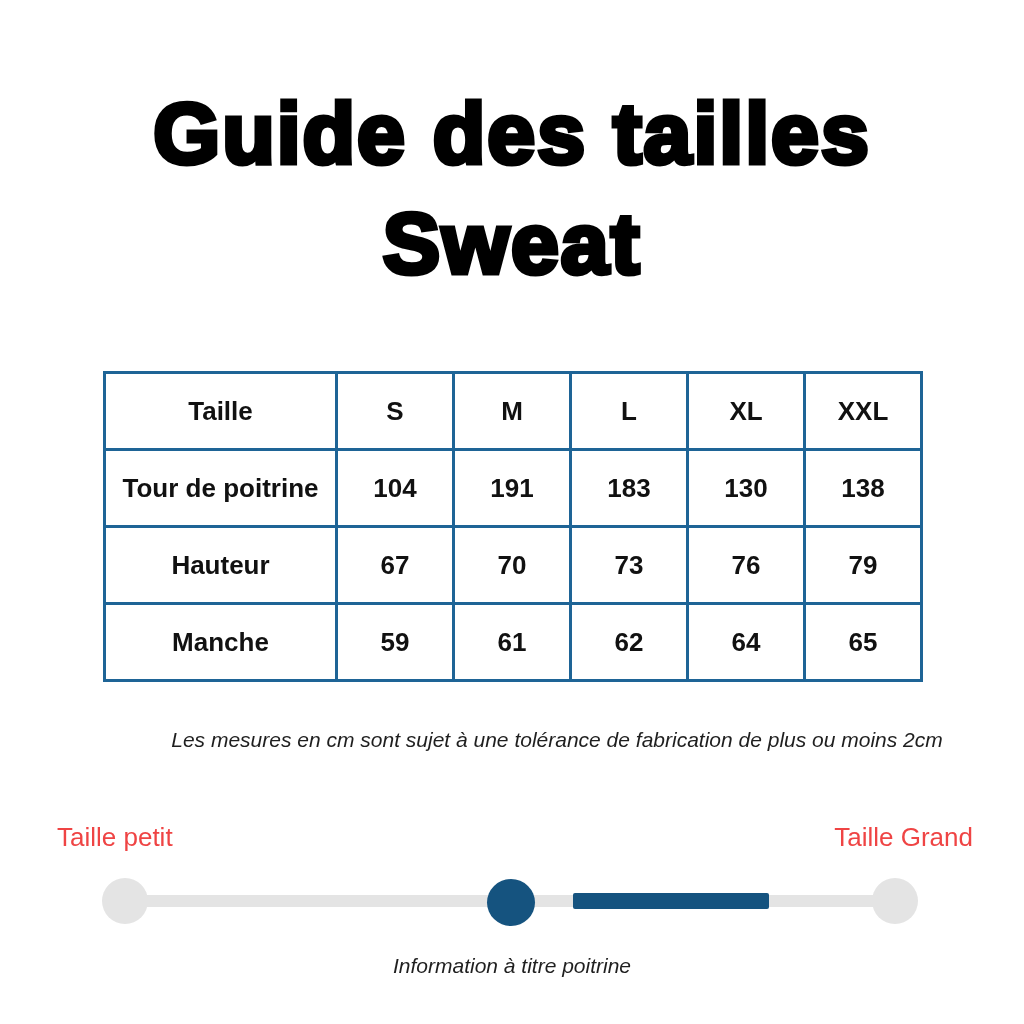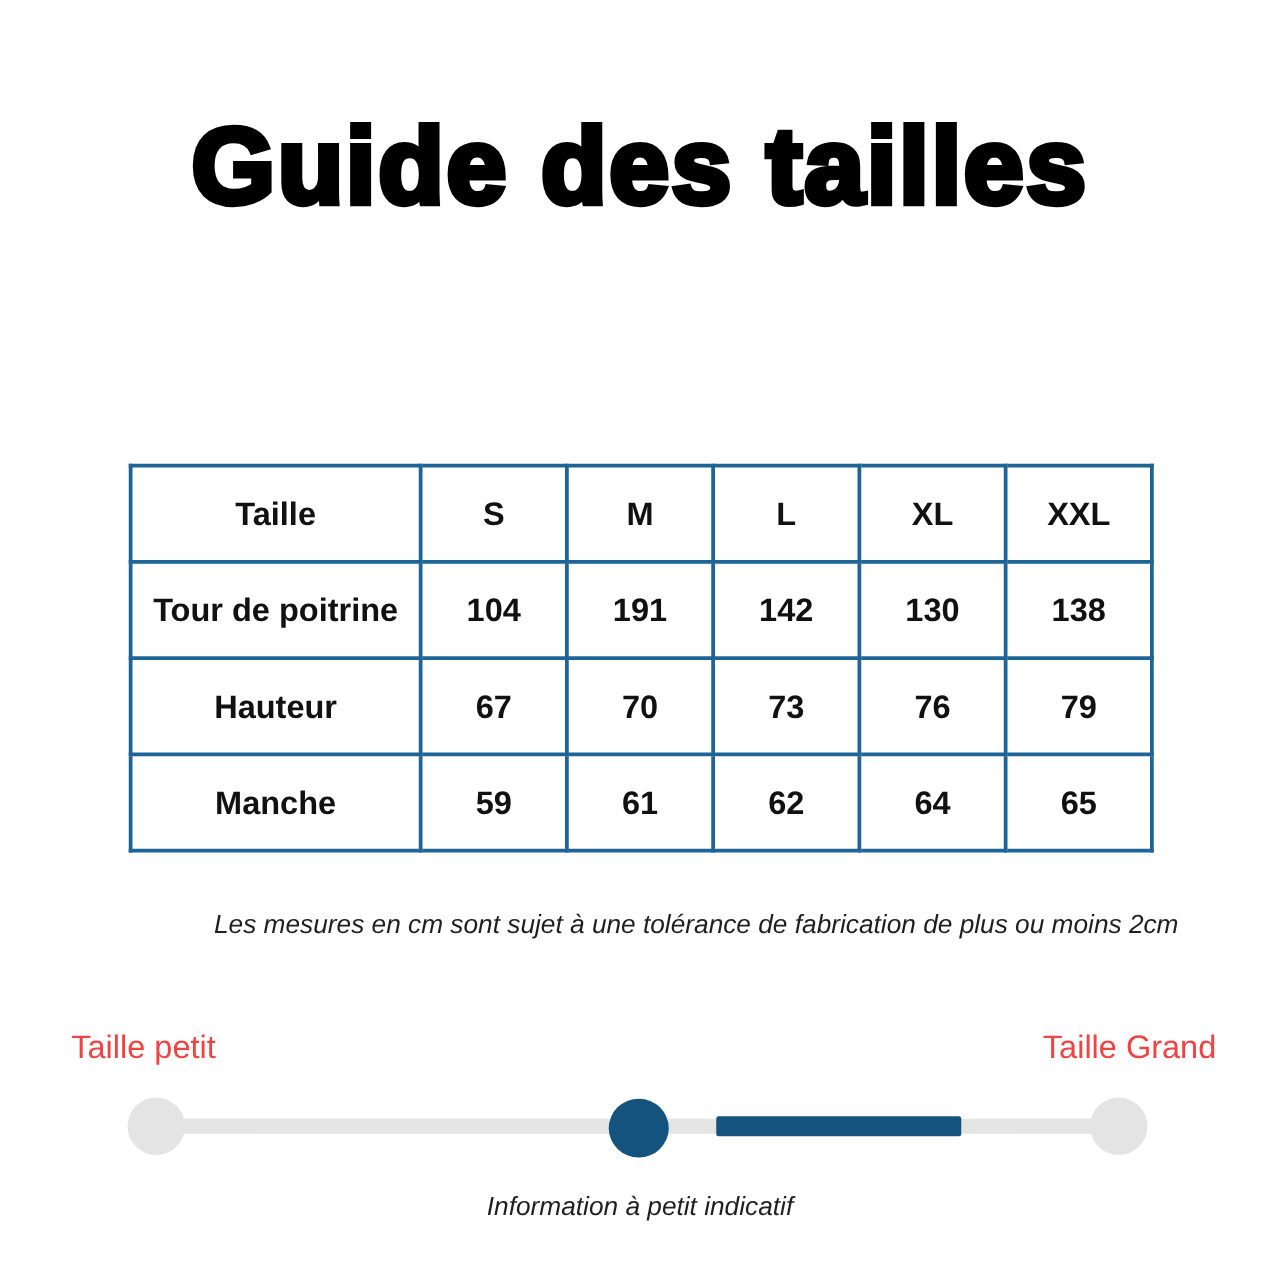--- a/index.html
+++ b/index.html
@@ -133,20 +133,21 @@
     color: #1f1f1f;
   }
 </style>
 </head>
 <body>
 
 <div class="page">
 
   <div class="title">
     <div>Guide des tailles</div>
+    <div>Sweat</div>
   </div>
 
   <table class="size-table">
     <colgroup>
       <col class="c-label">
         <col class="c-val">
         <col class="c-val">
       <col class="c-val">
         <col class="c-val">
         <col class="c-val">
@@ -157,21 +158,21 @@
         <td>S</td>
         <td>M</td>
         <td>L</td>
         <td>XL</td>
         <td>XXL</td>
       </tr>
       <tr>
         <td>Tour de poitrine</td>
         <td>104</td>
         <td>191</td>
-        <td>142</td>
+        <td>183</td>
         <td>130</td>
         <td>138</td>
       </tr>
       <tr>
         <td>Hauteur</td>
         <td>67</td>
         <td>70</td>
         <td>73</td>
         <td>76</td>
         <td>79</td>
@@ -191,15 +192,15 @@
 
   <div class="fit-label left">Taille petit</div>
   <div class="fit-label right">Taille Grand</div>
 
   <div class="scale-track"></div>
   <div class="scale-endcap left"></div>
   <div class="scale-endcap right"></div>
   <div class="scale-segment"></div>
   <div class="scale-dot"></div>
 
-  <div class="indicative-note">Information à petit indicatif</div>
+  <div class="indicative-note">Information à titre poitrine</div>
 
 </div>
 
 </body></html>

